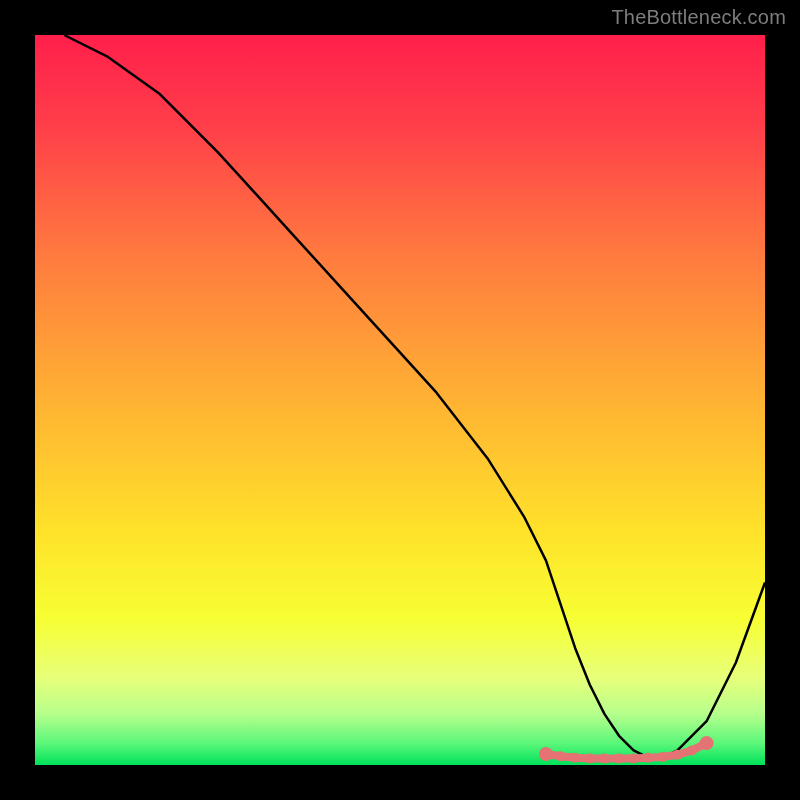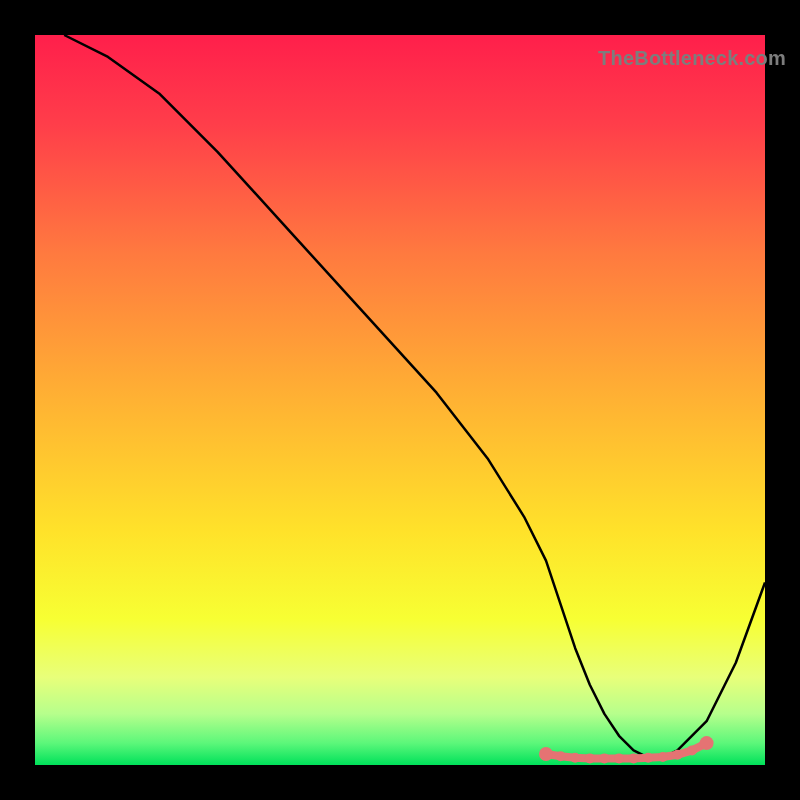--- a/index.html
+++ b/index.html
@@ -19,25 +19,24 @@
   svg.chart {
     position: absolute;
     top: 0;
     left: 0;
   }
   .attribution {
     position: absolute;
     top: 6px;
     right: 14px;
     font-size: 20px;
-    font-weight: 700;
+    font-weight: 400;
     color: #7d7d7d;
     letter-spacing: 0.2px;
     user-select: none;
-    margin-top: 41px;
   }
 </style>
 </head>
 <body>
 
 <div class="canvas-wrap">
 
   <svg class="chart" width="800" height="800" viewBox="0 0 800 800">
     <defs>
       <linearGradient id="bg-grad" x1="0" y1="0" x2="0" y2="1">

